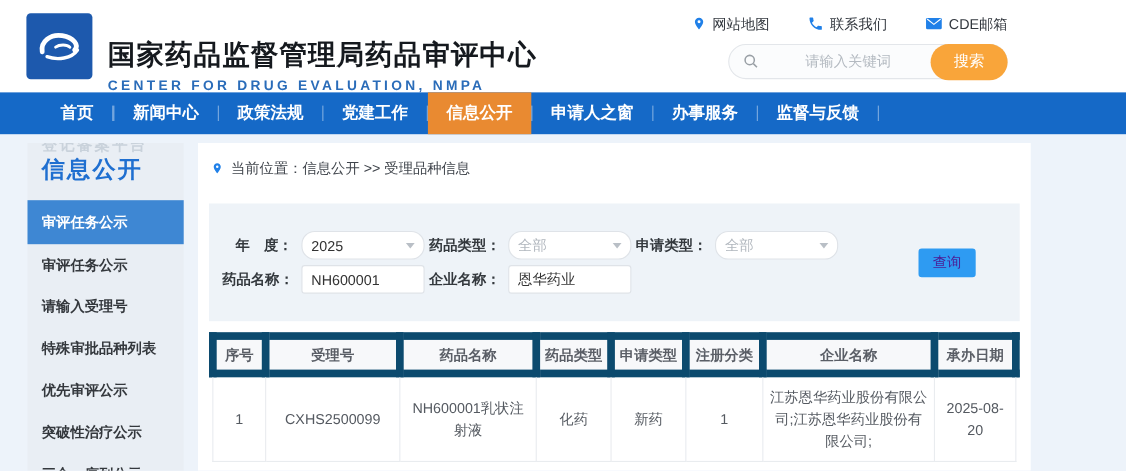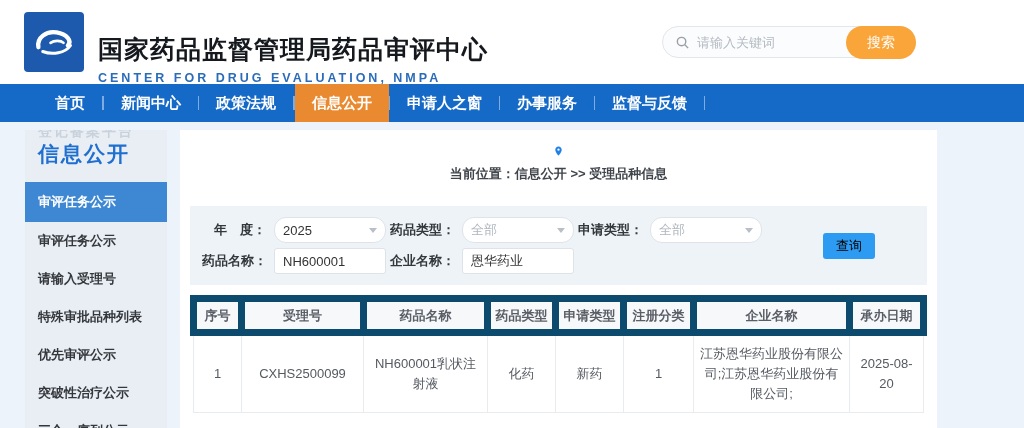--- a/index.html
+++ b/index.html
@@ -13,21 +13,21 @@
   .logo { width:60px; height:60px; background:#1d59ad; border-radius:4px;
     display:flex; align-items:center; justify-content:center; flex-shrink:0; }
   .brand-title { font-size:25px; font-weight:bold; color:#15191e; letter-spacing:1px;margin-top:34px; }
   .brand-sub { font-size:12.5px; font-weight:bold; color:#2a6cb9; letter-spacing:3px; margin-top:5px; }
   .header-right { display:flex; flex-direction:column; align-items:flex-end; gap:9px; }
   .quick-links { display:flex; gap:34px; }
   .qlink { display:flex; align-items:center; gap:6px; font-size:13px; color:#33383f; cursor:pointer; }
   .search-bar { position:relative; width:254px; height:32px; border:1px solid #e3e6ea;
     background:#fbfcfd; border-radius:17px; display:flex; align-items:center; padding:0 70px 0 12px; }
   .search-bar input { border:none; background:transparent; outline:none; font-size:13px;
-    color:#333; width:100%; font-family:"Liberation Sans", sans-serif; }
+    color:#333; width:100%; font-family:"Liberation Sans", sans-serif;text-align:center; }
   .search-bar input::placeholder { color:#b4bac1; }
   .search-btn { position:absolute; right:-1px; top:-1px; height:33px; width:70px;
     border:none; border-radius:17px; background:#f9a53a; color:#fff; font-size:14px; cursor:pointer; }
 
   
   .nav { height:38px; background:#1569c7; display:flex; align-items:center; padding-left:38px; }
   .nav-item { height:38px; line-height:38px; padding:0 17px; color:#fff; font-size:15px;
     font-weight:bold; cursor:pointer; white-space:nowrap; }
   .nav-item.active { background:#e98a31; }
   .nav-sep { width:1px; height:14px; background:rgba(255,255,255,.45); }
@@ -38,44 +38,44 @@
   .side-head { position:relative; height:52px; overflow:hidden; }
   .platform-label { position:absolute; top:-7px; left:13px; font-size:14px; font-weight:bold;
     color:#c9d2db; letter-spacing:2px; white-space:nowrap; }
   .side-title { position:absolute; top:10px; left:13px; font-size:21px; font-weight:bold;
     color:#1f6fd0; letter-spacing:2px; white-space:nowrap; }
   .side-item { height:38px; line-height:38px; padding-left:13px; font-size:13px;
     color:#34383d; font-weight:600; cursor:pointer; white-space:nowrap; }
   .side-item.active { background:#3e87d3; color:#fff; height:40px; line-height:40px; }
 
   .main { flex:1; margin-left:13px; margin-right:94px; background:#fff; padding:6px 10px 0 10px; }
-  .breadcrumb { display:flex; align-items:center; gap:7px; font-size:13px; font-weight:bold;
-    color:#40454c; padding:8px 2px 13px 2px;flex-direction:column; }
+  .breadcrumb { display:flex; align-items:center; gap:7px; font-size:13px; font-weight:normal;
+    color:#40454c; padding:8px 2px 13px 2px; }
 
   .tabs { display:flex; background:#1b74ca; height:30px; }
   .tab { height:30px; line-height:30px; padding:0 27px; color:#fff; font-size:13px;
     font-weight:bold; cursor:pointer; white-space:nowrap; }
   .tab.active { background:#fff; color:#1b74ca; }
 
   
-  .filter-panel { background:#eef3f8; margin-top:10px; padding:6px 12px; position:relative; }
+  .filter-panel { background:#eef3f8; margin-top:10px; padding:20px 12px; position:relative; }
   .form-row { display:flex; align-items:center; height:26px; margin:5px 0; }
   .f-label { font-size:13px; color:#33383d; font-weight:600; width:64px; text-align:right;
     margin-right:8px; white-space:nowrap; }
   .f-group { display:flex; align-items:center; margin-right:4px; }
   .control { width:112px; height:26px; background:#fff; border:1px solid #dfe3e8;
     border-radius:3px; font-size:13px; padding:0 8px; }
   .select-box { display:flex; align-items:center; justify-content:space-between; cursor:pointer;border-radius:12px; }
   .val-dark { color:#333; } .val-gray { color:#b0b6bd; }
   .caret { width:0; height:0; border-left:4px solid transparent; border-right:4px solid transparent;
     border-top:5px solid #b9bfc6; }
   input.control { outline:none; color:#333; font-family:"Liberation Sans", sans-serif; }
   input.control::placeholder { color:#b0b6bd; }
-  .query-btn { position:absolute; right:52px; top:50%; transform:translateY(-50%);
-    width:52px; height:26px; background:#2e9bf2; color:#000000; border:none; border-radius:3px;
+  .query-btn { position:absolute; right:40px; top:50%; transform:translateY(-50%);
+    width:52px; height:26px; background:#2e9bf2; color:#4c1d95; border:none; border-radius:3px;
     font-size:13px; cursor:pointer; }
 
   
   table { width:100%; border-collapse:collapse; margin-top:10px; font-size:13px; table-layout:fixed; }
   th { background:#f7f8fa; color:#5a5e66; font-weight:600; height:34px;
     border:7px solid #0c4a6e; text-align:center; }
   td { color:#555a61; border:1px solid #e9ecef; text-align:center; padding:8px 6px; line-height:1.55; }
 
   
   .pagination { display:flex; align-items:center; gap:9px; padding:13px 2px; font-size:13px; color:#5a5e66; }
@@ -94,39 +94,61 @@
         </g>
       </svg>
     </div>
     <div>
       <div class="brand-title">国家药品监督管理局药品审评中心</div>
       <div class="brand-sub">CENTER FOR DRUG EVALUATION, NMPA</div>
     </div>
   </div>
 
   <div class="header-right">
+    <div class="quick-links">
+      <div class="qlink">
+        <svg width="13" height="15" viewBox="0 0 24 24">
+          <path fill="#2080e8" d="M12 2C8.13 2 5 5.13 5 9c0 5.25 7 13 7 13s7-7.75 7-13c0-3.87-3.13-7-7-7zm0 9.5a2.5 2.5 0 1 1 0-5 2.5 2.5 0 0 1 0 5z"></path>
+        </svg>
+        <span>网站地图</span>
+      </div>
+      <div class="qlink">
+        <svg width="15" height="15" viewBox="0 0 24 24">
+          <path fill="#2080e8" d="M6.62 10.79c1.44 2.83 3.76 5.14 6.59 6.59l2.2-2.21c.27-.27.67-.36 1.02-.24 1.12.37 2.33.57 3.57.57.55 0 1 .45 1 1V20c0 .55-.45 1-1 1-9.39 0-17-7.61-17-17 0-.55.45-1 1-1h3.5c.55 0 1 .45 1 1 0 1.25.2 2.45.57 3.57.11.35.03.74-.25 1.02l-2.2 2.2z"></path>
+        </svg>
+        <span>联系我们</span>
+      </div>
+      <div class="qlink">
+        <svg width="16" height="13" viewBox="0 0 24 20">
+          <rect x="1" y="2" width="22" height="16" rx="2" fill="#2080e8"></rect>
+          <path d="M2.5 3.5 L12 11 L21.5 3.5" stroke="#fff" stroke-width="1.6" fill="none"></path>
+        </svg>
+        <span>CDE邮箱</span>
+      </div>
+    </div>
     <div class="search-bar">
       <svg width="15" height="15" viewBox="0 0 16 16" style="margin-right:7px;flex-shrink:0">
         <circle cx="7" cy="7" r="4.5" stroke="#9aa0a6" fill="none" stroke-width="1.5"></circle>
         <line x1="10.5" y1="10.5" x2="14" y2="14" stroke="#9aa0a6" stroke-width="1.5"></line>
       </svg>
       <input type="text" placeholder="请输入关键词" style="">
       <button class="search-btn">搜索</button>
     </div>
   </div>
 </div>
 
 <div class="nav">
   <div class="nav-item">首页</div>
   <span class="nav-sep"></span>
   <span class="nav-sep"></span>
   <div class="nav-item">新闻中心</div>
   <span class="nav-sep"></span>
   <div class="nav-item">政策法规</div>
   <span class="nav-sep"></span>
+  <div class="nav-item">党建工作</div>
   <span class="nav-sep"></span>
   <div class="nav-item active">信息公开</div>
   <span class="nav-sep"></span>
   <div class="nav-item">申请人之窗</div>
   <span class="nav-sep"></span>
   <div class="nav-item">办事服务</div>
   <span class="nav-sep"></span>
   <div class="nav-item">监督与反馈</div>
   <span class="nav-sep"></span>
 </div>

